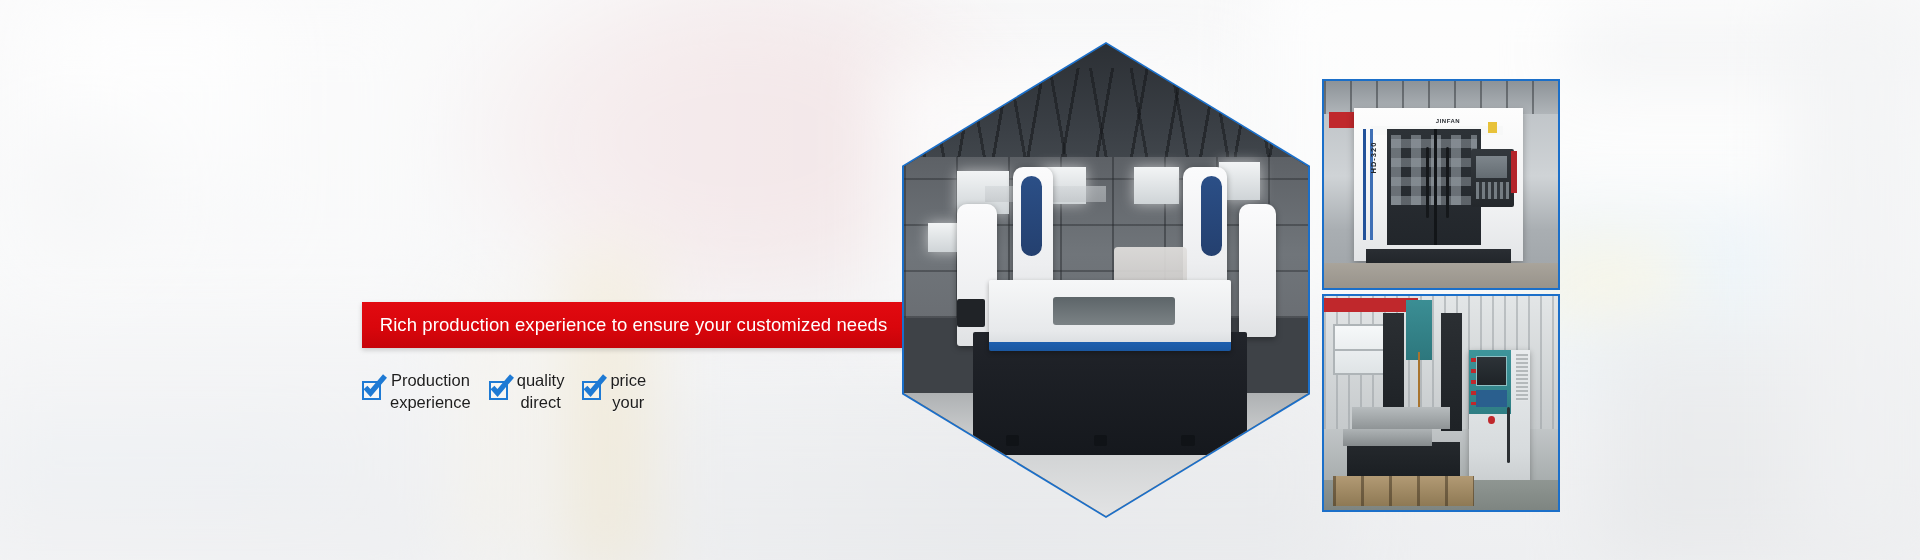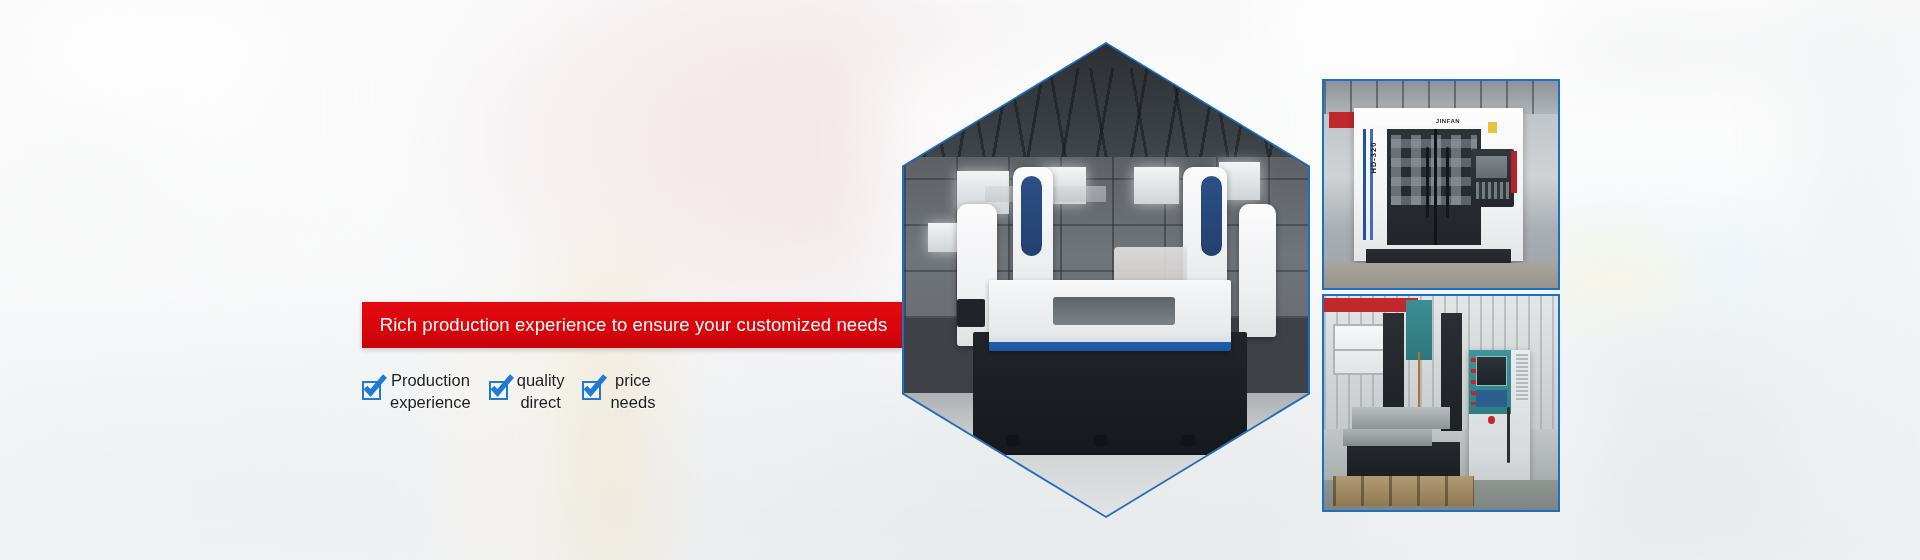--- a/index.html
+++ b/index.html
@@ -599,21 +599,21 @@
       </div>
 
       <div class="feature">
         <span class="checkbox">
           <svg viewBox="0 0 26 26" aria-hidden="true">
             <path d="M3.5 13.5 L8.5 19 L23 2" fill="none" stroke="#1e7ad4" stroke-width="5.2" stroke-linecap="butt" stroke-linejoin="miter"></path>
           </svg>
         </span>
         <span class="feature-label">
           <span>price</span>
-          <span class="fl2">needs</span>
+          <span class="fl2">your</span>
         </span>
       </div>
 
     </div>
 
     <div class="hexwrap">
       <div class="hex">
         <div class="hex-inner">
           <div class="ph-ceiling"></div>
           <div class="ph-truss"></div>

